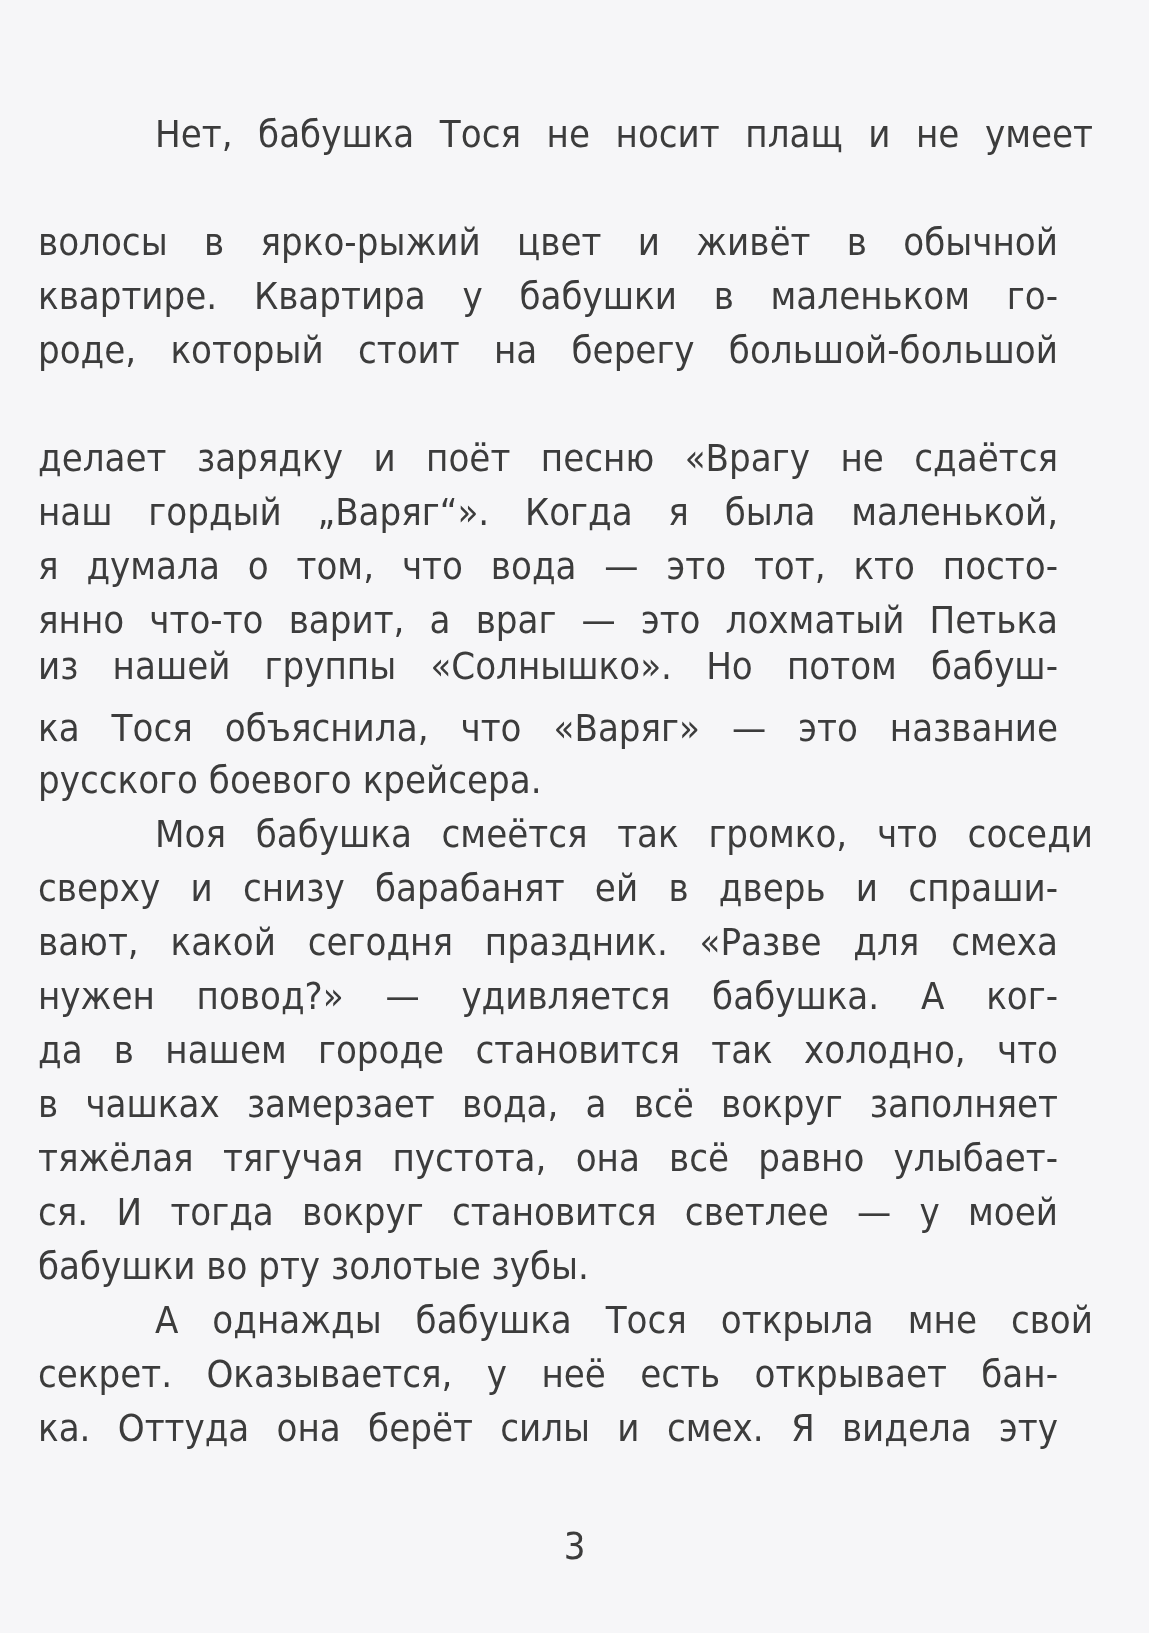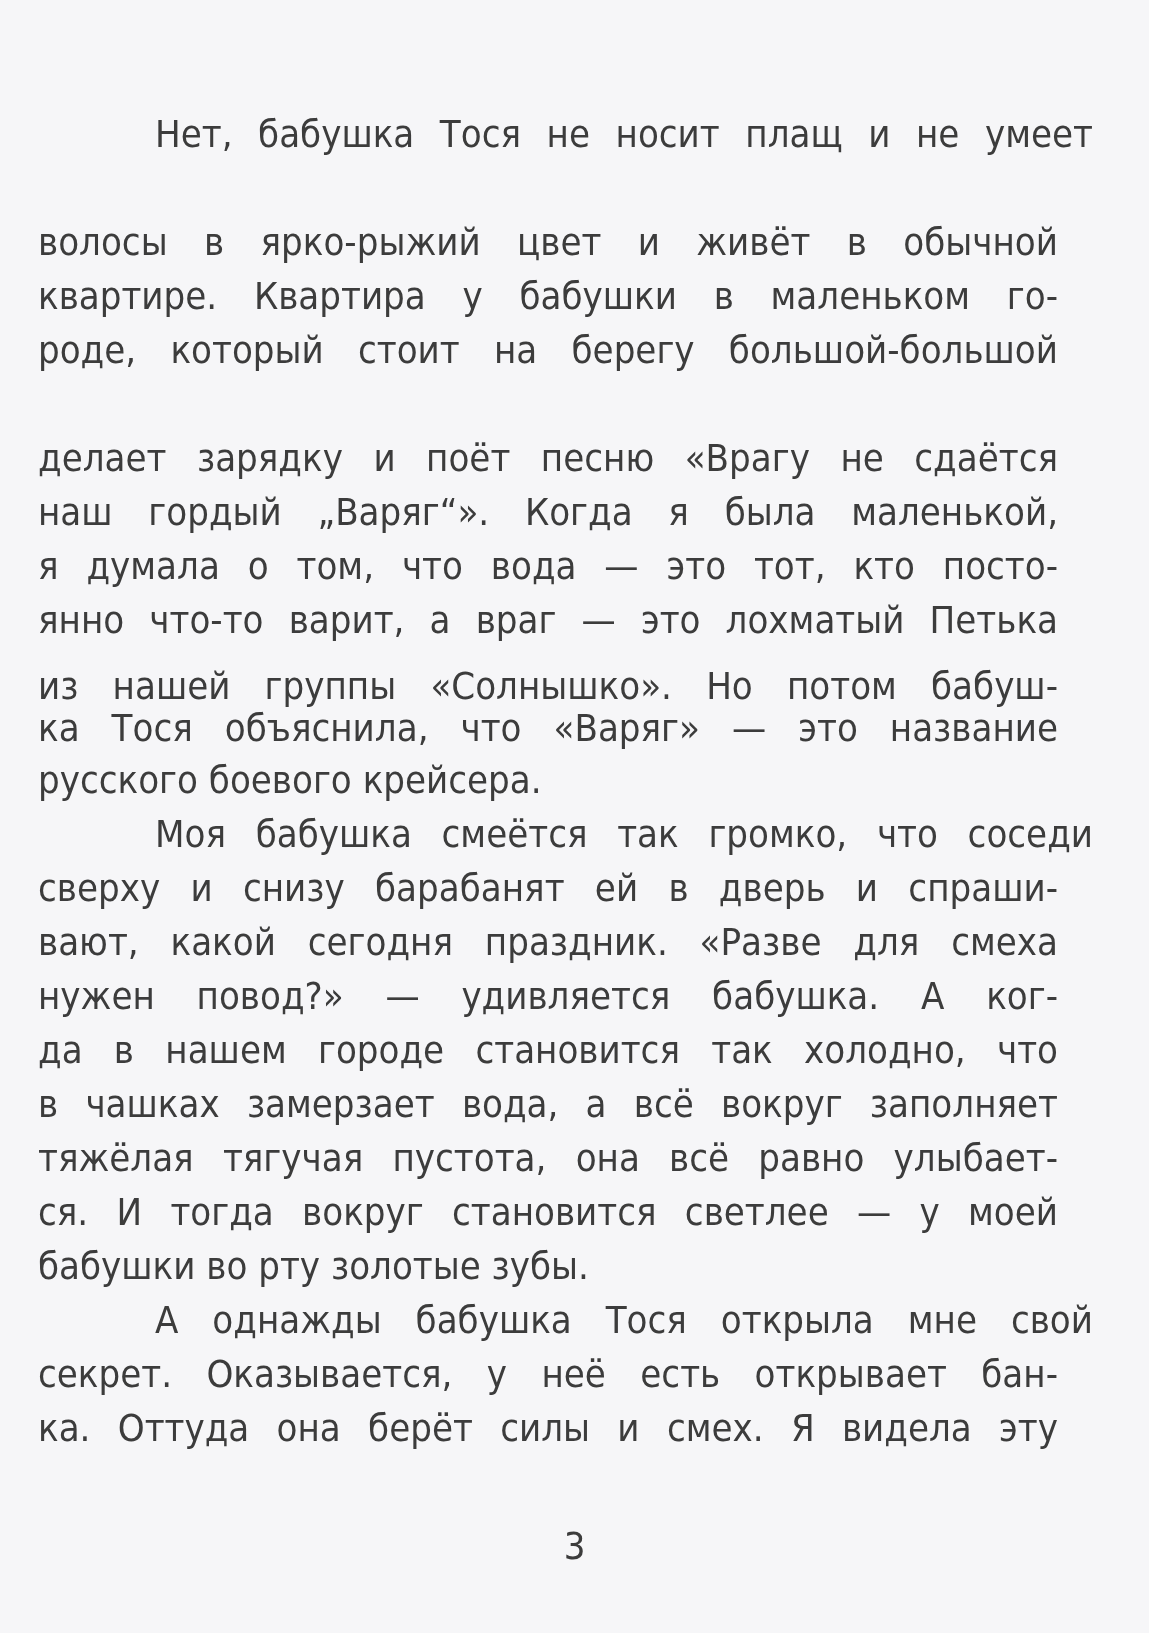--- a/index.html
+++ b/index.html
@@ -42,21 +42,21 @@
 <div class="page">
 
   <div class="line indent" style="top:106px">Нет, бабушка Тося не носит плащ и не умеет</div>
   <div class="line" style="top:214px">волосы в ярко-рыжий цвет и живёт в обычной</div>
   <div class="line" style="top:268px">квартире. Квартира у бабушки в маленьком го-</div>
   <div class="line" style="top:322px">роде, который стоит на берегу большой-большой</div>
   <div class="line" style="top:430px">делает зарядку и поёт песню «Врагу не сдаётся</div>
   <div class="line" style="top:484px">наш гордый „Варяг“». Когда я была маленькой,</div>
   <div class="line" style="top:538px">я думала о том, что вода — это тот, кто посто-</div>
   <div class="line" style="top:592px">янно что-то варит, а враг — это лохматый Петька</div>
-  <div class="line" style="top:658px">из нашей группы «Солнышко». Но потом бабуш-</div>
+  <div class="line" style="top:638px">из нашей группы «Солнышко». Но потом бабуш-</div>
   <div class="line" style="top:700px">ка Тося объяснила, что «Варяг» — это название</div>
   <div class="line last" style="top:752px">русского боевого крейсера.</div>
 
   <div class="line indent" style="top:806px">Моя бабушка смеётся так громко, что соседи</div>
   <div class="line" style="top:860px">сверху и снизу барабанят ей в дверь и спраши-</div>
   <div class="line" style="top:914px">вают, какой сегодня праздник. «Разве для смеха</div>
   <div class="line" style="top:968px">нужен повод?» — удивляется бабушка. А ког-</div>
   <div class="line" style="top:1022px">да в нашем городе становится так холодно, что</div>
   <div class="line" style="top:1076px">в чашках замерзает вода, а всё вокруг заполняет</div>
   <div class="line" style="top:1130px">тяжёлая тягучая пустота, она всё равно улыбает-</div>

